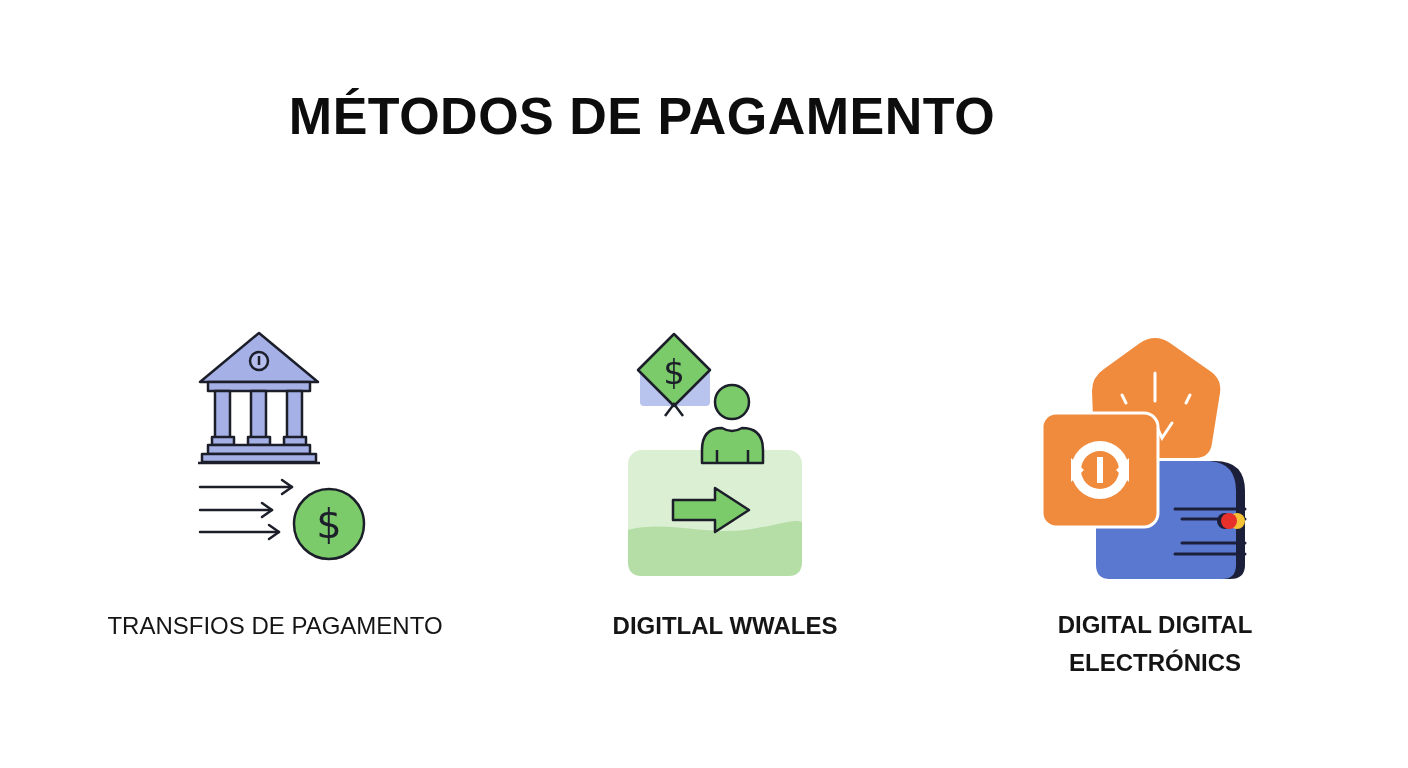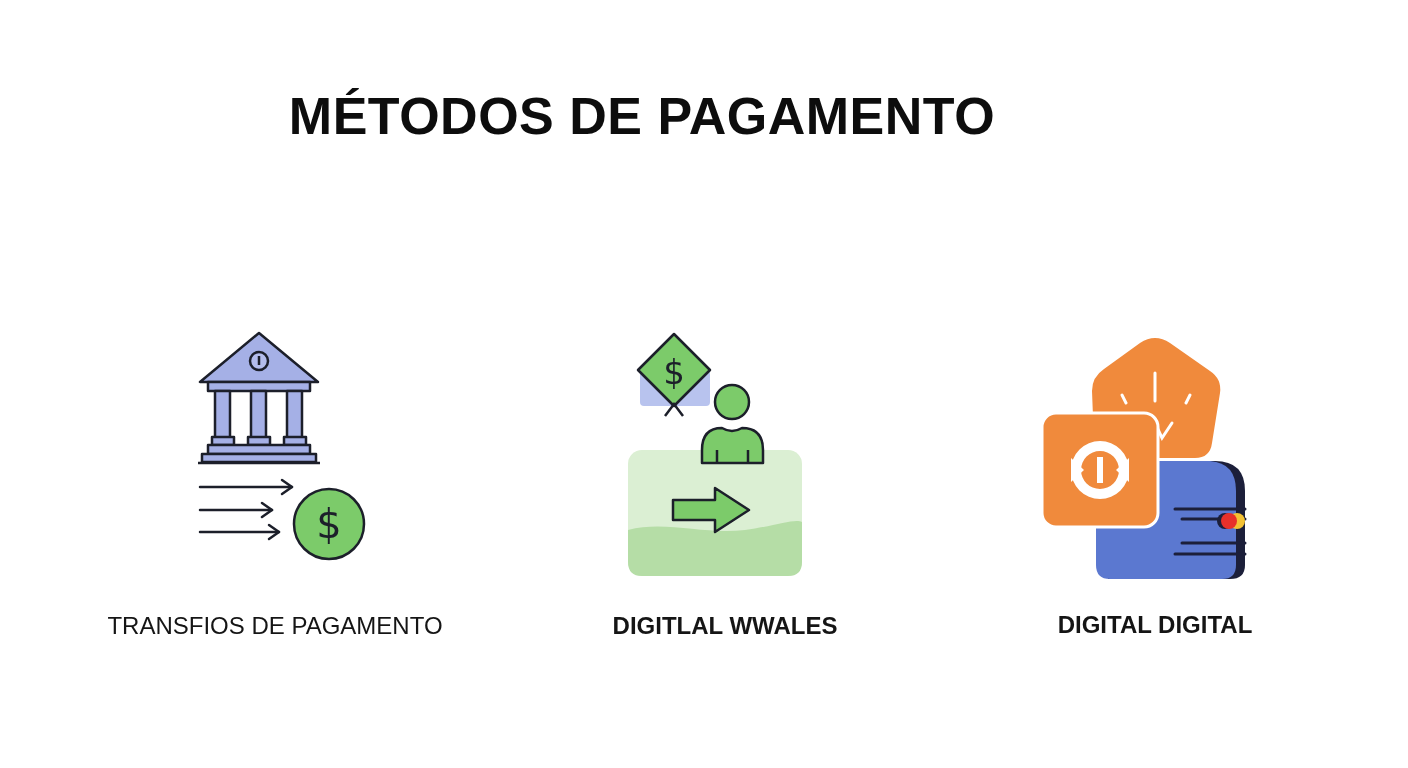--- a/index.html
+++ b/index.html
@@ -97,13 +97,14 @@
       <path d="M60,166 A29,29 0 0 1 31,137 L41,137 A19,19 0 0 0 60,156 Z"></path>
       <path d="M60,166 A29,29 0 0 0 89,137 L79,137 A19,19 0 0 1 60,156 Z"></path>
       <rect x="57" y="124" width="6" height="26"></rect>
       <polygon points="31,125 44,137 31,149"></polygon>
       <polygon points="89,125 76,137 89,149"></polygon>
     </g>
   </svg>
 </div>
 <div class="label bold" style="left:1000px; top:606px; width:310px;">
   <div>DIGITAL DIGITAL</div>
+  <div>ELECTRÓNICS</div>
 </div>
 
 </body></html>

